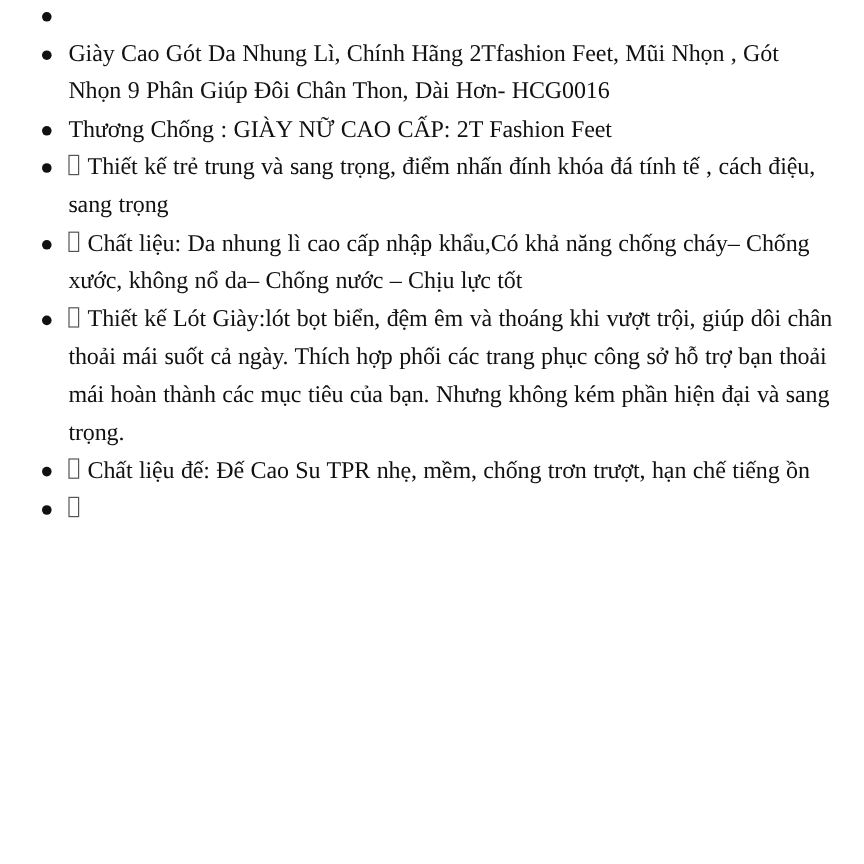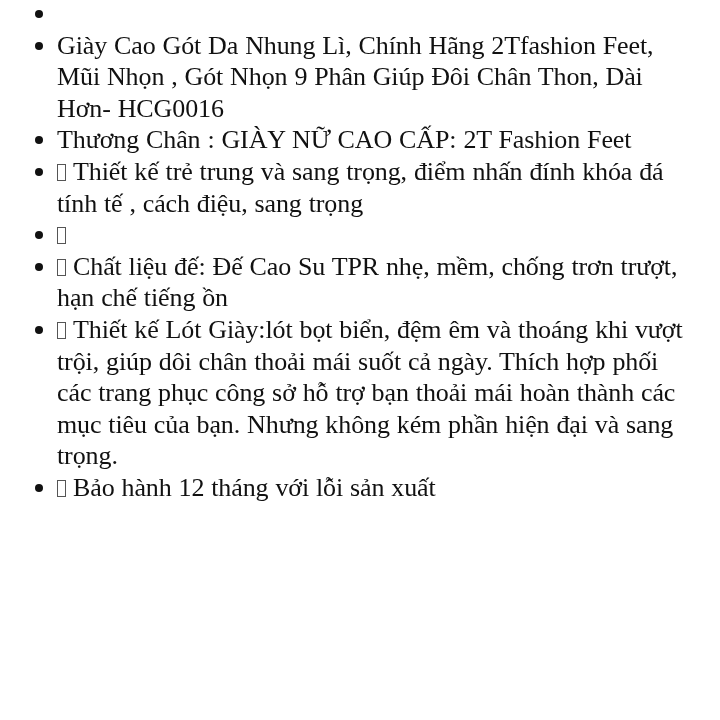--- a/index.html
+++ b/index.html
@@ -20,21 +20,21 @@
       top: -2px;
       width: 720px;
     }
     ul.desc-list {
       margin: 0;
       padding: 0 0 0 57px;
       list-style: none;
     }
     ul.desc-list li {
       position: relative;
-      font-size: 26px;
+      font-size: 20px;
       line-height: 31.6px;
       letter-spacing: -0.1px;
       padding-right: 26px;
       word-spacing: 0.5px;
     }
     ul.desc-list li .bullet {
       position: absolute;
       left: -22px;
       top: 12px;
       width: 8px;
@@ -60,36 +60,36 @@
     <li>
       <span class="bullet"></span>
       <span></span>&nbsp;
     </li>
     <li>
       <span class="bullet"></span>
       <span>Giày Cao Gót  Da Nhung Lì, Chính Hãng 2Tfashion Feet, Mũi Nhọn , Gót Nhọn 9 Phân Giúp Đôi Chân Thon, Dài Hơn- HCG0016</span>
     </li>
     <li>
       <span class="bullet"></span>
-      <span>Thương Chân : GIÀY NỮ CAO CẤP: 2T Fashion Feet</span>
+      <span>Thương Chống : GIÀY NỮ CAO CẤP: 2T Fashion Feet</span>
     </li>
     <li>
       <span class="bullet"></span>
       <span class="missing-glyph"></span><span>Thiết kế trẻ trung và sang trọng, điểm nhấn đính khóa đá tính tế , cách điệu, sang trọng</span>
     </li>
     <li>
       <span class="bullet"></span>
-      <span class="missing-glyph"></span>
+      <span class="missing-glyph"></span><span>Chất liệu: Da nhung lì cao cấp nhập khẩu,Có khả năng chống cháy– Chống xước, không nổ da– Chống nước – Chịu lực tốt</span>
+    </li>
+    <li>
+      <span class="bullet"></span>
+      <span class="missing-glyph"></span><span>Thiết kế Lót Giày:lót bọt biển, đệm êm và thoáng khi vượt trội, giúp dôi chân thoải mái suốt cả ngày. Thích hợp phối các trang phục công sở hỗ trợ bạn thoải mái hoàn thành các mục tiêu của bạn. Nhưng không kém phần hiện đại và sang trọng.</span>
     </li>
     <li>
       <span class="bullet"></span>
       <span class="missing-glyph"></span><span>Chất liệu đế: Đế Cao Su TPR nhẹ, mềm, chống trơn trượt, hạn chế tiếng ồn</span>
     </li>
     <li>
       <span class="bullet"></span>
-      <span class="missing-glyph"></span><span>Thiết kế Lót Giày:lót bọt biển, đệm êm và thoáng khi vượt trội, giúp dôi chân thoải mái suốt cả ngày. Thích hợp phối các trang phục công sở hỗ trợ bạn thoải mái hoàn thành các mục tiêu của bạn. Nhưng không kém phần hiện đại và sang trọng.</span>
-    </li>
-    <li>
-      <span class="bullet"></span>
-      <span class="missing-glyph"></span><span>Bảo hành 12 tháng với lỗi sản xuất</span>
+      <span class="missing-glyph"></span>
     </li>
   </ul>
 </div>
 
 </body></html>

